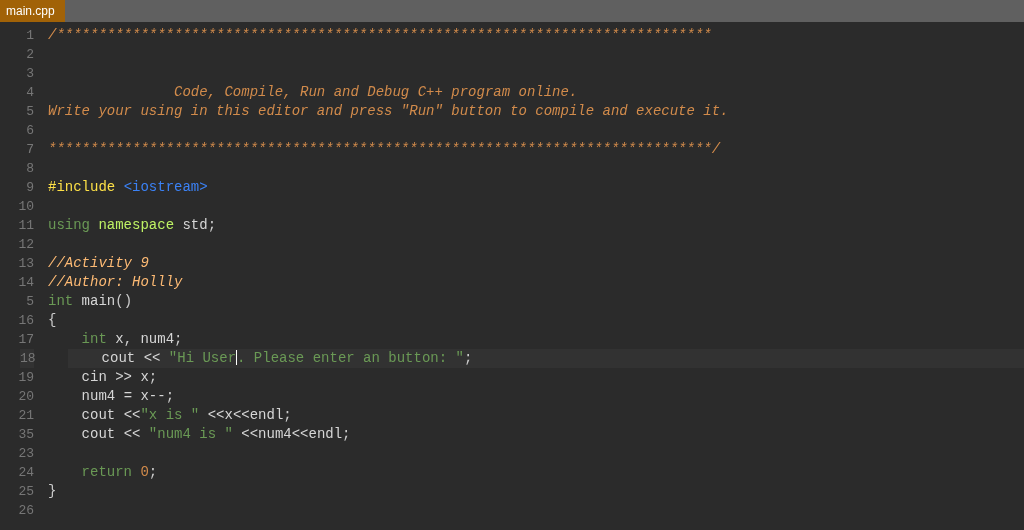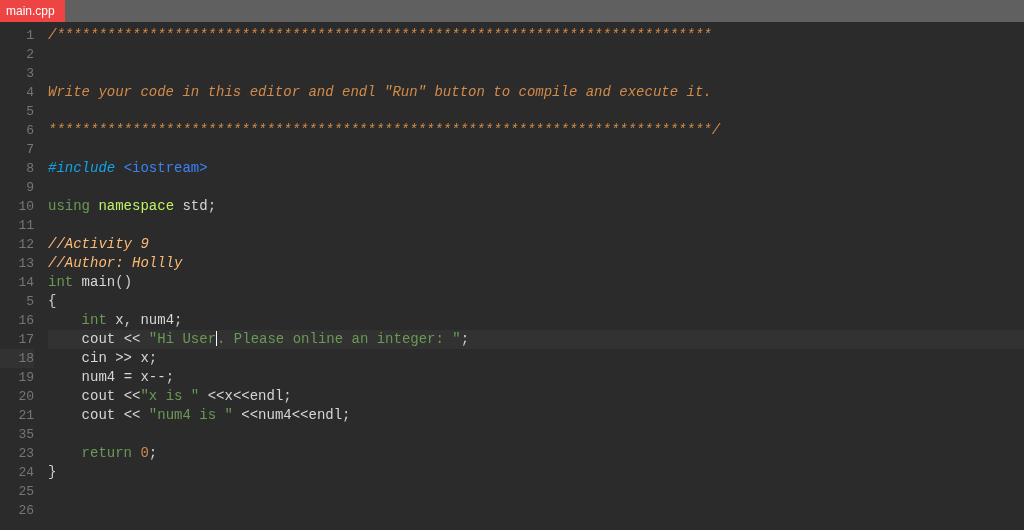--- a/index.html
+++ b/index.html
@@ -1,27 +1,27 @@
 <!DOCTYPE html>
 <html><head>
 <meta charset="utf-8">
 <style>
   * { margin:0; padding:0; box-sizing:border-box; }
   html,body { width:1024px; height:530px; overflow:hidden; background:#2b2b2b; font-family:Consolas,"Courier New",monospace; font-size:14px; }
   .tabbar { height:22px; background:#606060; display:flex; align-items:stretch; }
-  .tab { background:#ef4444; color:#fff; font-family:Arial,sans-serif; font-size:12px; padding:3px 10px 0 6px; line-height:16px; }
+  .tab { background:#a16207; color:#fff; font-family:Arial,sans-serif; font-size:12px; padding:3px 10px 0 6px; line-height:16px; }
   .editor { display:flex; height:calc(530px - 22px); background:#2b2b2b; }
   .gutter { width:40px; background:#2b2b2b; color:#767676; text-align:right; padding:4px 6px 0 0; font-size:13px; line-height:19px; user-select:none; }
   .code { flex:1; padding:4px 0 0 8px; line-height:19px; color:#cccccc; position:relative; font-style:normal; }
   .line { white-space:pre; height:19px; }
-  .active { background:#323232; }
+  .active { background:#323232;margin-left:20px; }
   
   .cm   { color:#d28b4b; font-style:italic; }   
   .cmg  { color:#fdba74; font-style:italic; }   
-  .pp   { color:#0ea5e9;font-style:italic; }                       
+  .pp   { color:#fde047; }                       
   .hdr  { color:#3b82f6; }                       
   .kw   { color:#6a9955;margin-top:28px; }                       
   .kw2  { color:#bef264; }                       
   .id   { color:#d6d6d6; }
   .str  { color:#6a9955; }
   .num  { color:#d28b4b; }
   .pun  { color:#cccccc; }
   .op   { color:#d6d6d6; }
   .caret{ display:inline-block; width:1px; height:15px; background:#fff; vertical-align:middle; margin-bottom:2px;}
 </style>
@@ -59,34 +59,35 @@
     <div class="line">23</div>
     <div class="line">24</div>
     <div class="line">25</div>
     <div class="line">26</div>
   </div>
 
   <div class="code">
     <div class="line"><span class="cm">/******************************************************************************</span></div>
     <div class="line"></div>
     <div class="line"><span class="cm">                            </span></div>
-    <div class="line"><span class="cm">Write your code in this editor and endl "Run" button to compile and execute it.</span></div>
+    <div class="line"><span class="cm">               </span><span class="cm">Code, Compile, Run and Debug C++ program online.</span></div>
+    <div class="line"><span class="cm">Write your using in this editor and press "Run" button to compile and execute it.</span></div>
     <div class="line"></div>
     <div class="line"><span class="cm">*******************************************************************************/</span></div>
     <div class="line"></div>
     <div class="line"><span class="pp">#include </span><span class="hdr">&lt;iostream&gt;</span></div>
     <div class="line"></div>
     <div class="line"><span class="kw">using</span><span class="kw2"> namespace </span><span class="id">std</span><span class="pun">;</span></div>
     <div class="line"></div>
     <div class="line"><span class="cmg">//Activity 9</span></div>
     <div class="line"><span class="cmg">//Author: Hollly</span></div>
     <div class="line"><span class="kw">int</span><span class="id"> main</span><span class="pun">()</span></div>
     <div class="line"><span class="pun">{</span></div>
     <div class="line"><span>    </span><span class="kw">int</span><span class="id"> x</span><span class="pun">,</span><span class="id"> num4</span><span class="pun">;</span></div>
-    <div class="line active"><span class="id">    cout </span><span class="op">&lt;&lt;</span><span> </span><span class="str">"Hi User</span><span class="caret"></span><span class="str">. Please online an integer: "</span><span class="pun">;</span></div>
+    <div class="line active"><span class="id">    cout </span><span class="op">&lt;&lt;</span><span> </span><span class="str">"Hi User</span><span class="caret"></span><span class="str">. Please enter an button: "</span><span class="pun">;</span></div>
     <div class="line"><span class="id">    cin </span><span class="op">&gt;&gt;</span><span class="id"> x</span><span class="pun">;</span></div>
     <div class="line"><span class="id">    num4 </span><span class="op">=</span><span class="id"> x</span><span class="op">--</span><span class="pun">;</span></div>
     <div class="line"><span class="id">    cout </span><span class="op">&lt;&lt;</span><span class="str">"x is "</span><span> </span><span class="op">&lt;&lt;</span><span class="id">x</span><span class="op">&lt;&lt;</span><span class="id">endl</span><span class="pun">;</span></div>
     <div class="line"><span class="id">    cout </span><span class="op">&lt;&lt;</span><span> </span><span class="str">"num4 is "</span><span> </span><span class="op">&lt;&lt;</span><span class="id">num4</span><span class="op">&lt;&lt;</span><span class="id">endl</span><span class="pun">;</span></div>
     <div class="line"></div>
     <div class="line"><span>    </span><span class="kw">return</span><span> </span><span class="num">0</span><span class="pun">;</span></div>
     <div class="line"><span class="pun">}</span></div>
     <div class="line"></div>
   </div>
 </div>

